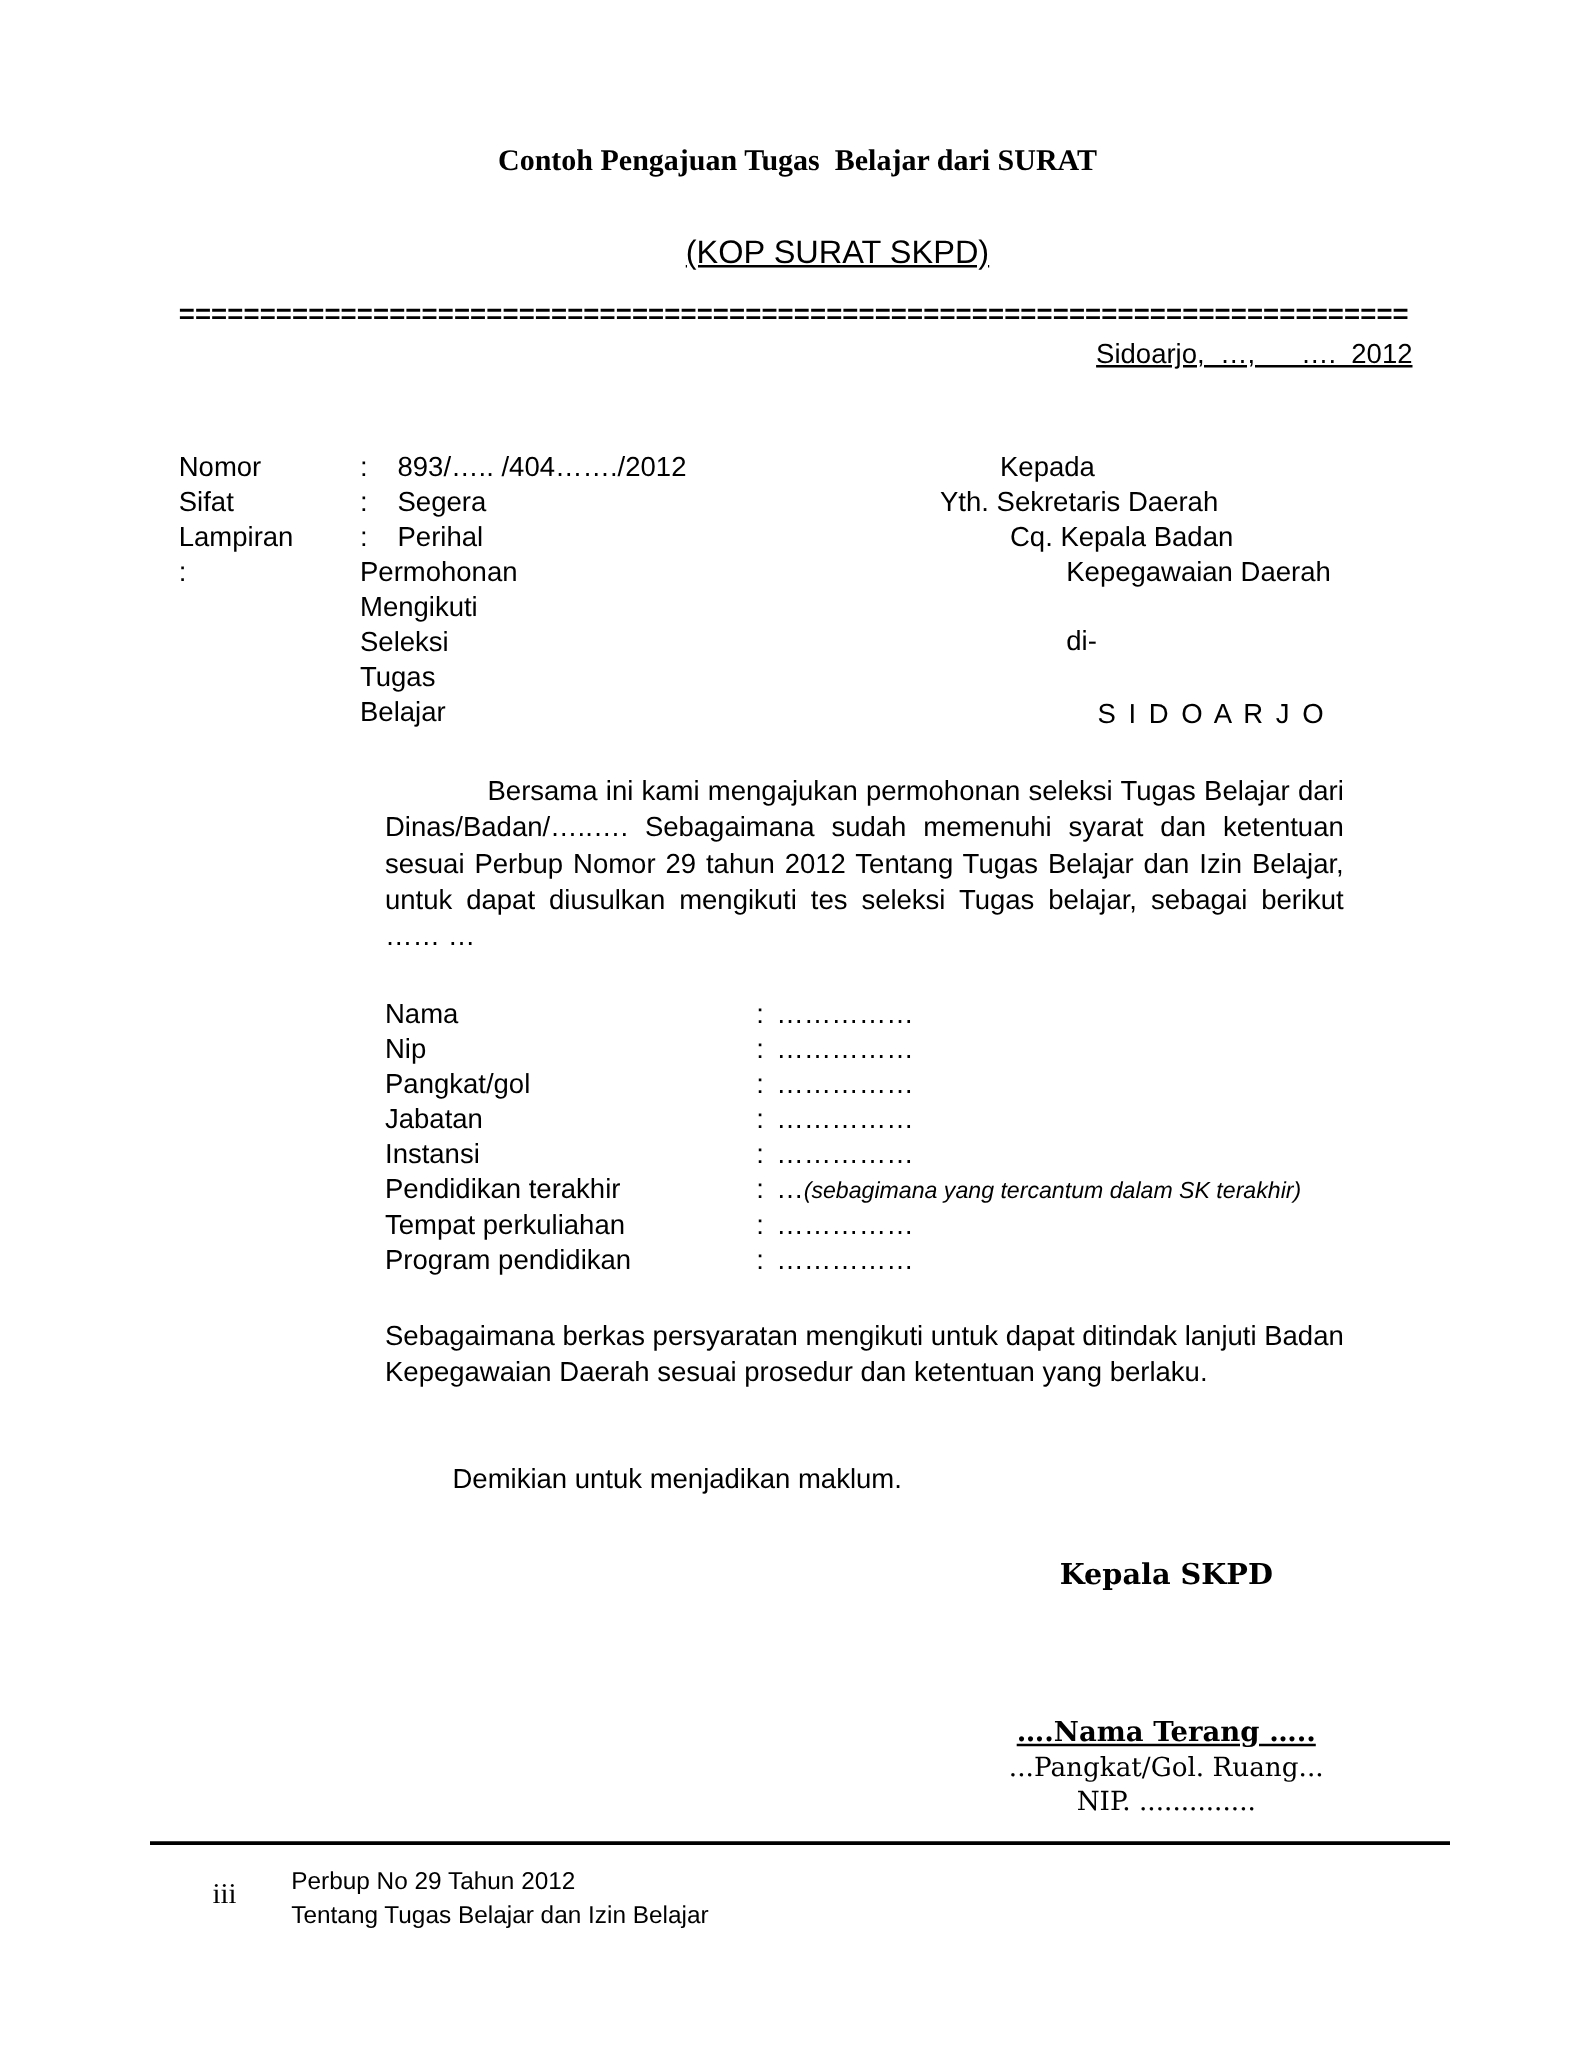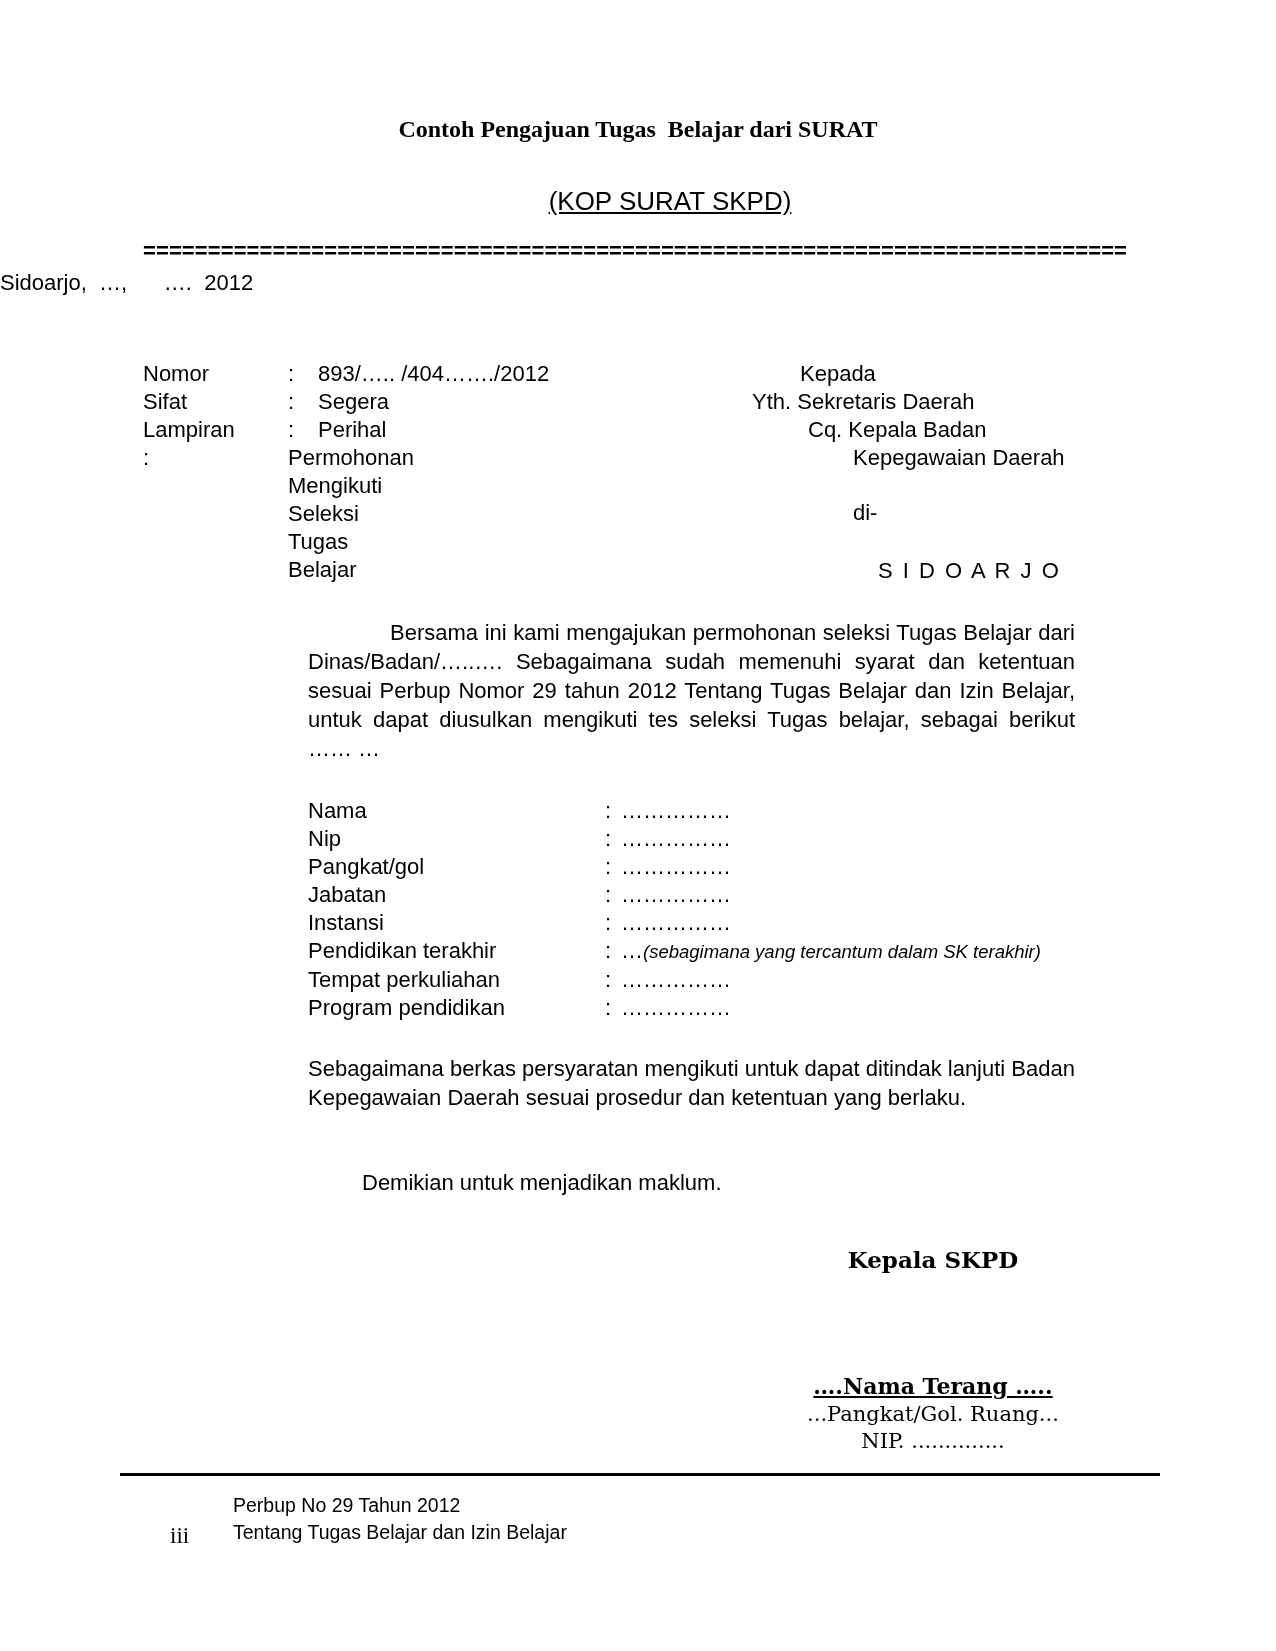--- a/index.html
+++ b/index.html
@@ -34,22 +34,23 @@
   .separator {
     top: 238px; left: 143px; width: 1000px;
     font-weight: bold;
     font-size: 22px;
     letter-spacing: 0.1px;
     white-space: nowrap;
     overflow: hidden;
   }
   .date-line {
     top: 270px; left: 0; right: 146px;
-    text-align: left;
+    text-align: right;
     white-space: pre;
+    text-decoration: underline;
   }
 
   .meta {
     top: 360px; left: 143px;
     display: grid;
     grid-template-columns: 145px 30px 320px;
     line-height: 28px;
   }
   .meta .value { white-space: pre-line; }
 
@@ -95,21 +96,20 @@
   .sig-nip  { margin-top: 3px; font-size: 21px; }
 
   .footer-rule {
     top: 1473px; left: 120px; width: 1040px; height: 3px;
     background: #000000;
   }
   .footer-page-number {
     top: 1502px; left: 170px;
     font-family: "Liberation Serif", serif;
     font-size: 23px;
-    margin-top: 21px;
   }
   .footer-text {
     top: 1492px; left: 233px;
     font-size: 19.5px;
     line-height: 27px;
   }
 </style>
 </head>
 <body>
 

